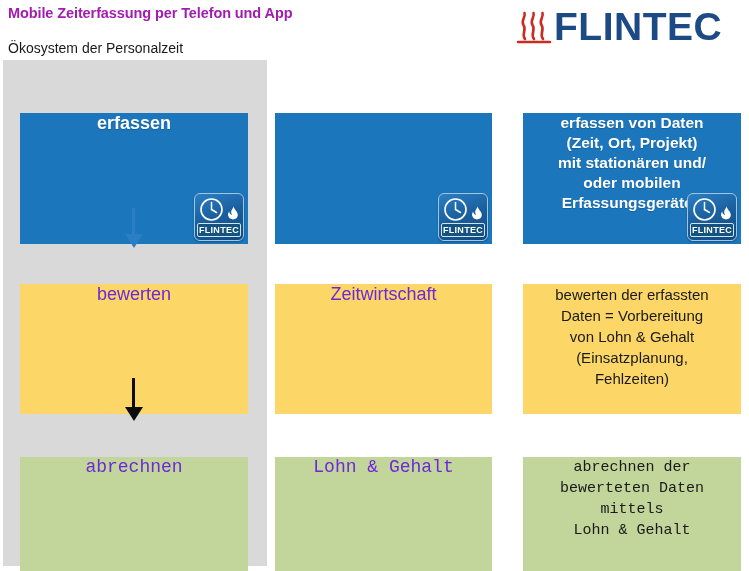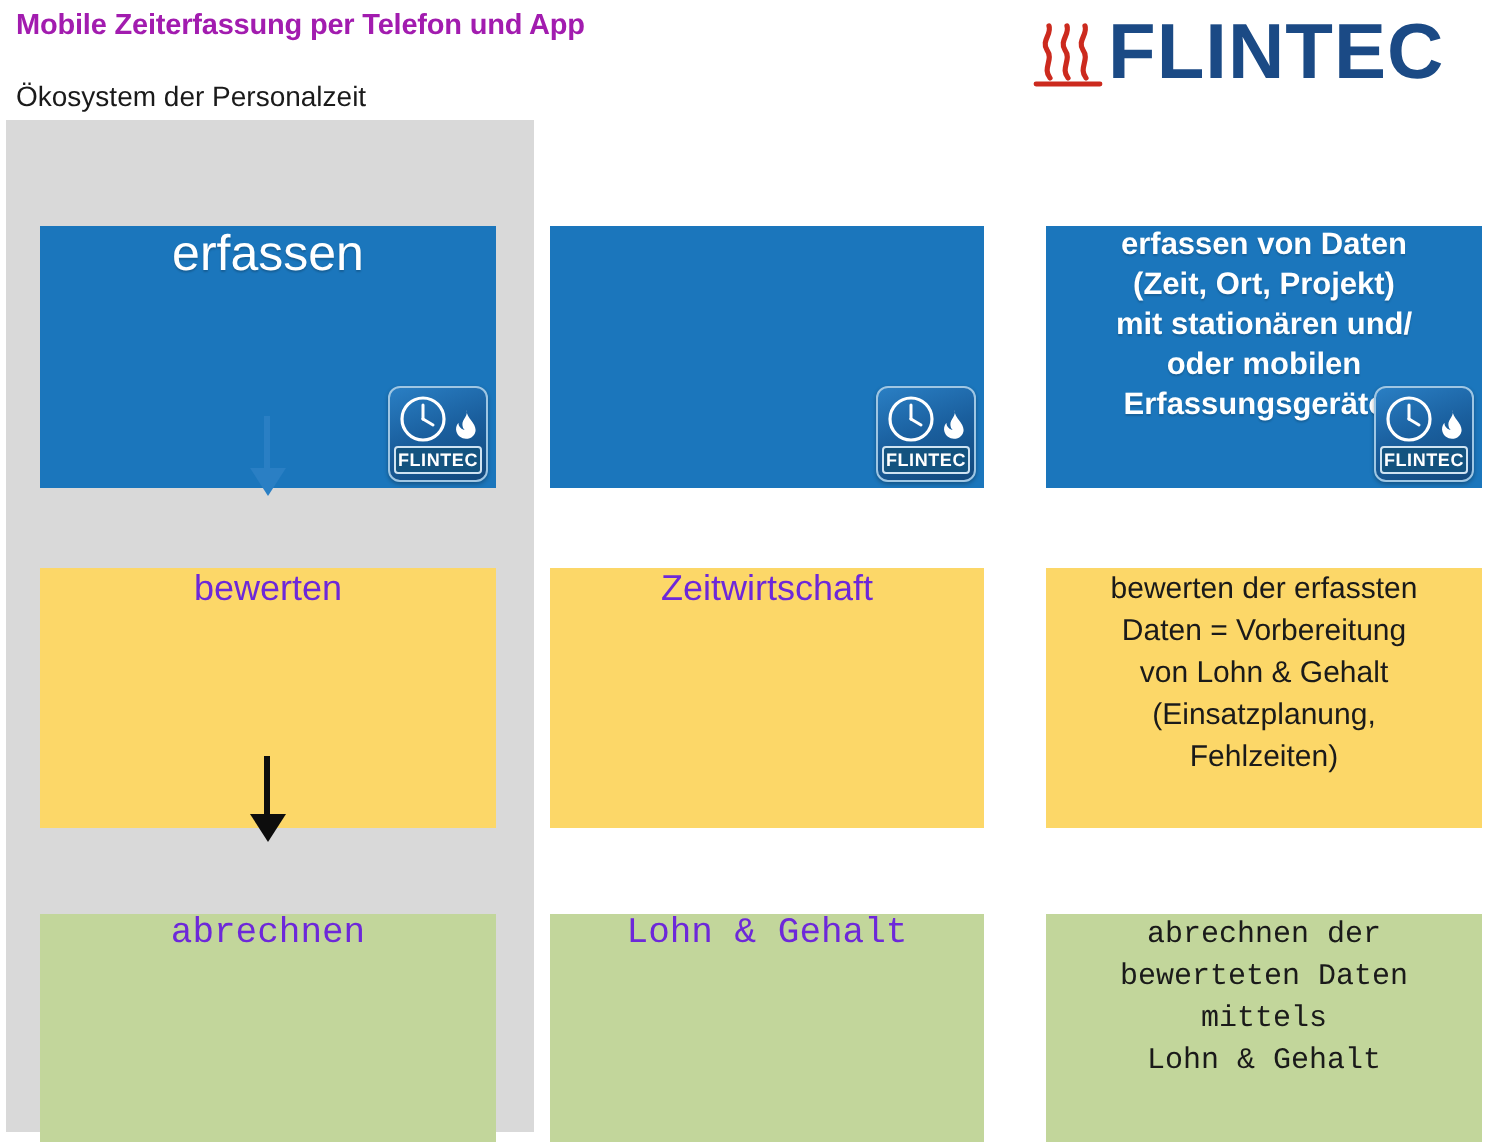--- a/index.html
+++ b/index.html
@@ -88,22 +88,22 @@
 
   .box-label {
     display: block;
     width: 100%;
     padding: 0 6px;
     box-sizing: border-box;
     white-space: pre-line;
   }
   .label-white-bold {
     color: #ffffff;
-    font-weight: normal;
-    font-size: 25px;
+    font-weight: bold;
+    font-size: 18px;
     text-shadow: 0 1px 1px rgba(0,0,0,0.20);
   }
   .label-white-bold-sm {
     color: #ffffff;
     font-weight: bold;
     font-size: 15.5px;
     line-height: 20px;
     text-shadow: 0 1px 1px rgba(0,0,0,0.18);
   }
   .label-dark {

